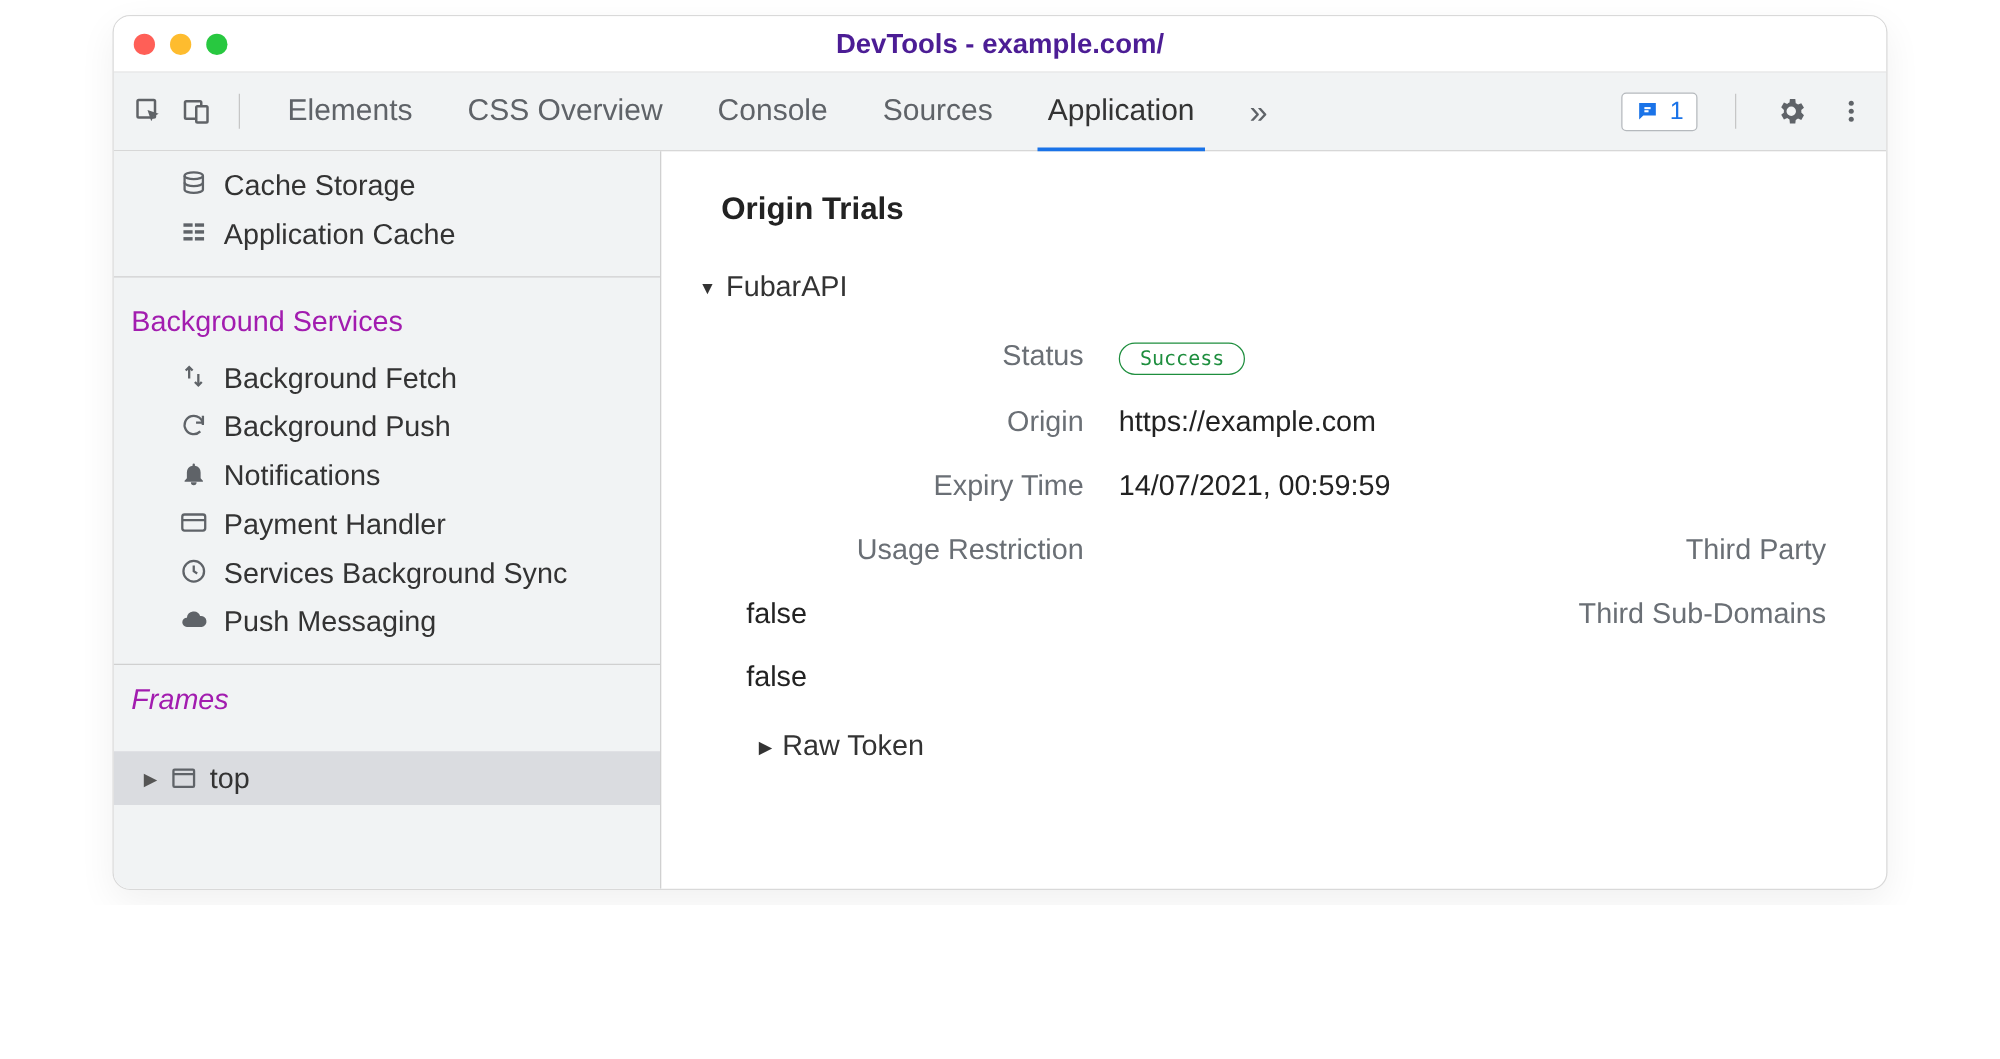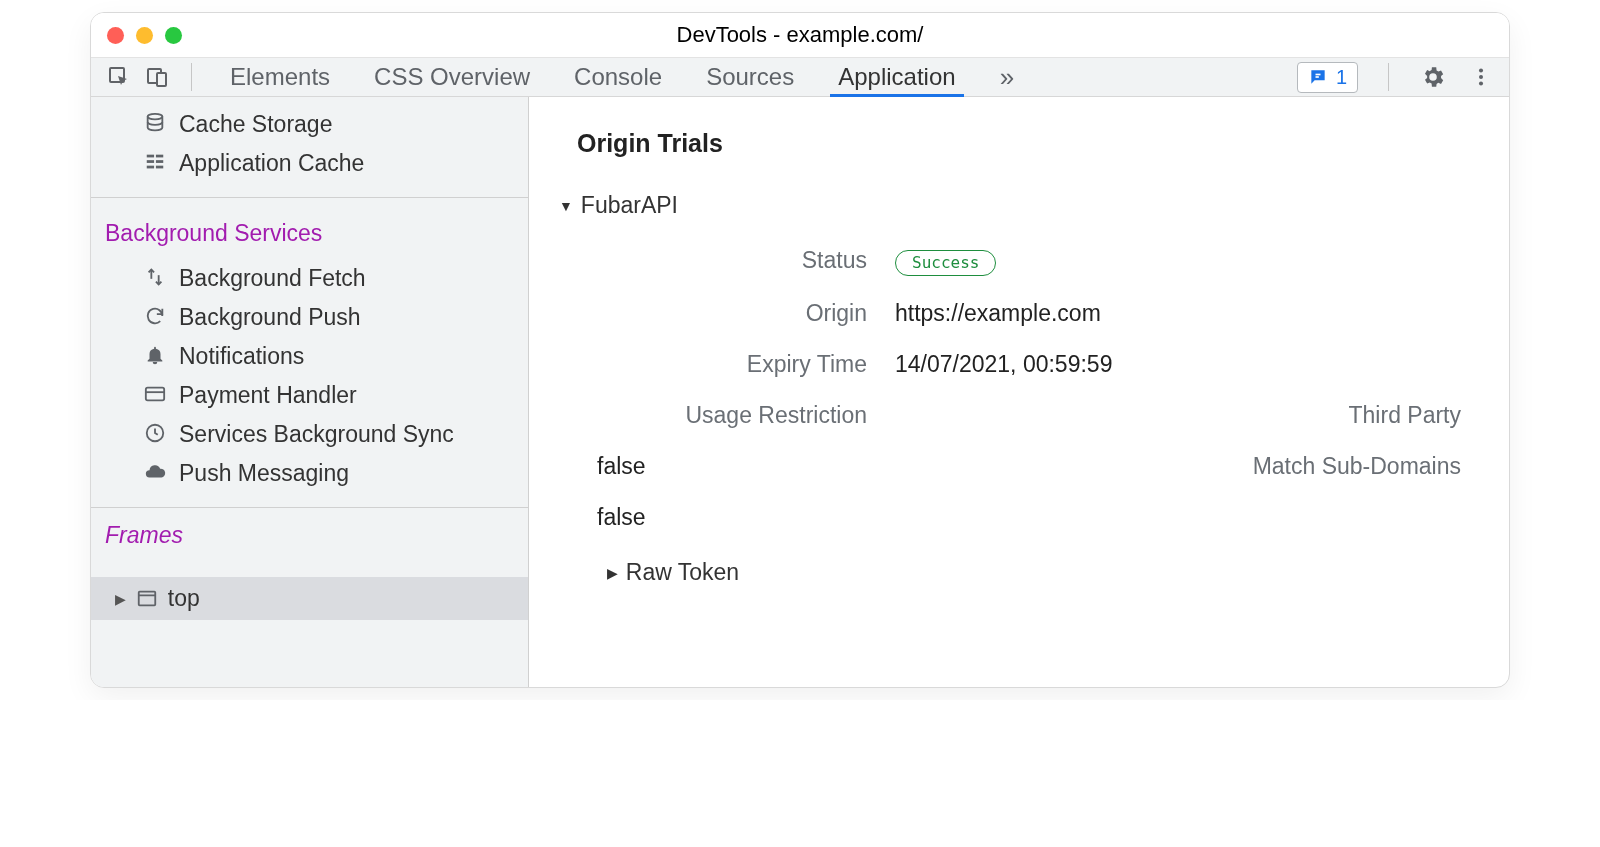--- a/index.html
+++ b/index.html
@@ -33,25 +33,25 @@
   }
   .dot { width: 17px; height: 17px; border-radius: 50%; }
   .dot.red { background: #ff5f57; }
   .dot.yellow { background: #febc2e; }
   .dot.green { background: #28c840; }
   .title {
     position: absolute;
     left: 50%;
     transform: translateX(-50%);
     font-size: 22px;
-    font-weight: 400;
-    color: #000000;
+    font-weight: 700;
+    color: #4c1d95;
   }
   .toolbar {
-    height: 40px;
+    height: 64px;
     background: #f1f3f4;
     border-top: 1px solid #e3e3e3;
     border-bottom: 1px solid #d7d7d7;
     display: flex;
     align-items: center;
     padding: 0 14px;
     gap: 10px;
   }
   .tool-icon {
     width: 28px; height: 28px;
@@ -378,21 +378,21 @@
         <div class="v">https://example.com</div>
 
         <div class="k">Expiry Time</div>
         <div class="v">14/07/2021, 00:59:59</div>
 
         <div class="k">Usage Restriction</div>
 
         <div class="k">Third Party</div>
         <div class="v">false</div>
 
-        <div class="k">Match Sub-Domains</div>
+        <div class="k">Third Sub-Domains</div>
         <div class="v">false</div>
       </div>
 
       <div class="raw-token">
         <span style="font-size:14px;">▶</span>
         <span>Raw Token</span>
       </div>
     </div>
 
   </div>

